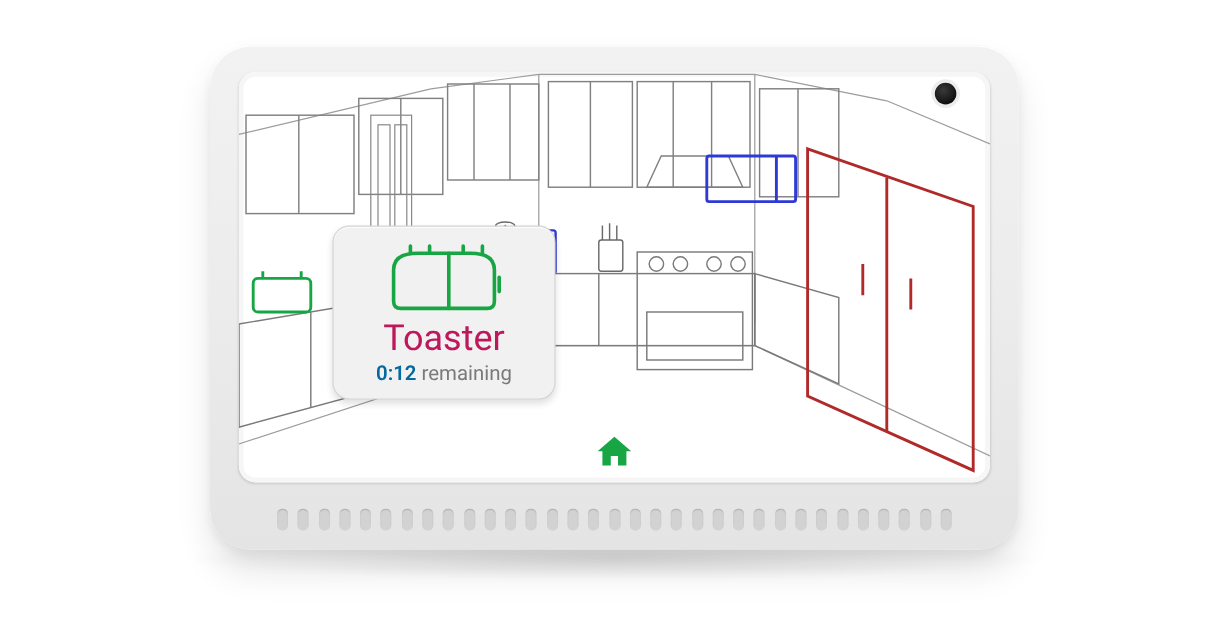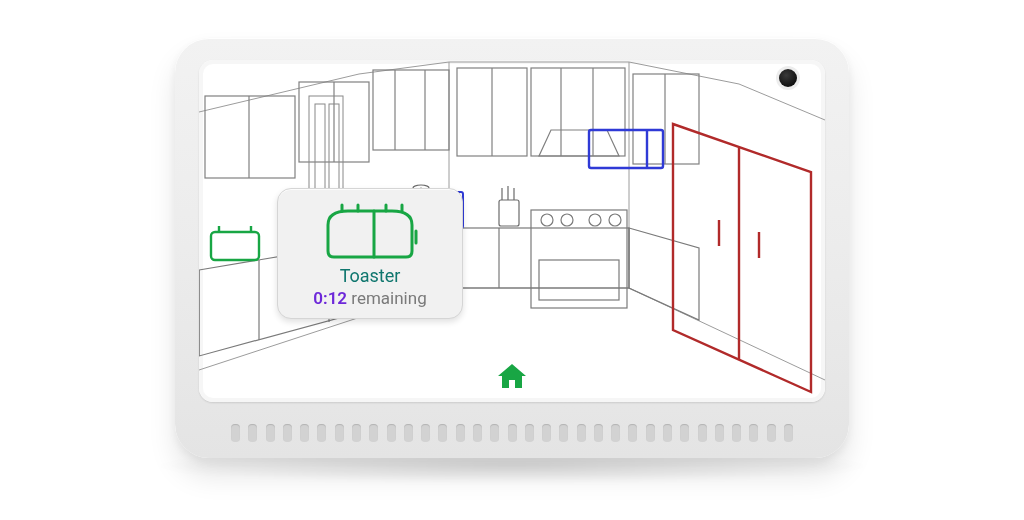--- a/index.html
+++ b/index.html
@@ -98,22 +98,22 @@
     border-radius: 14px;
     box-shadow: 0 3px 6px rgba(0,0,0,0.12), inset 0 1px 0 rgba(255,255,255,0.8);
     text-align: center;
   }
   .card .thumb {
     width: 104px;
     height: 62px;
     margin: 0 auto 2px auto;
   }
   .card .title {
-    font-size: 18px;
-    color: #0f766e;
+    font-size: 30px;
+    color: #be185d;
     margin-top: 2px;
   }
   .card .meta {
     font-size: 17px;
     margin-top: 2px;
     color: #7a7a7a;
   }
   .card .meta .t {
     font-weight: 600;
   }
@@ -304,21 +304,21 @@
               <line x1="24" y1="10" x2="24" y2="4"></line>
               <line x1="40" y1="10" x2="40" y2="4"></line>
               <line x1="68" y1="10" x2="68" y2="4"></line>
               <line x1="84" y1="10" x2="84" y2="4"></line>
               <path d="M98 30 L98 42"></path>
             </g>
           </svg>
         </div>
         <div class="title">Toaster</div>
         <div class="meta">
-          <span class="t" style="color: #6d28d9;">0:12</span>
+          <span class="t" style="color: #0369a1;">0:12</span>
           <span>remaining</span>
         </div>
       </div>
 
       <div class="homebtn" title="Home">
         <svg viewBox="0 0 32 28" width="32" height="28">
           <path d="M16 2 L30 14 L26 14 L26 26 L19 26 L19 18 L13 18 L13 26 L6 26 L6 14 L2 14 Z" fill="#18a644"></path>
         </svg>
       </div>
 

